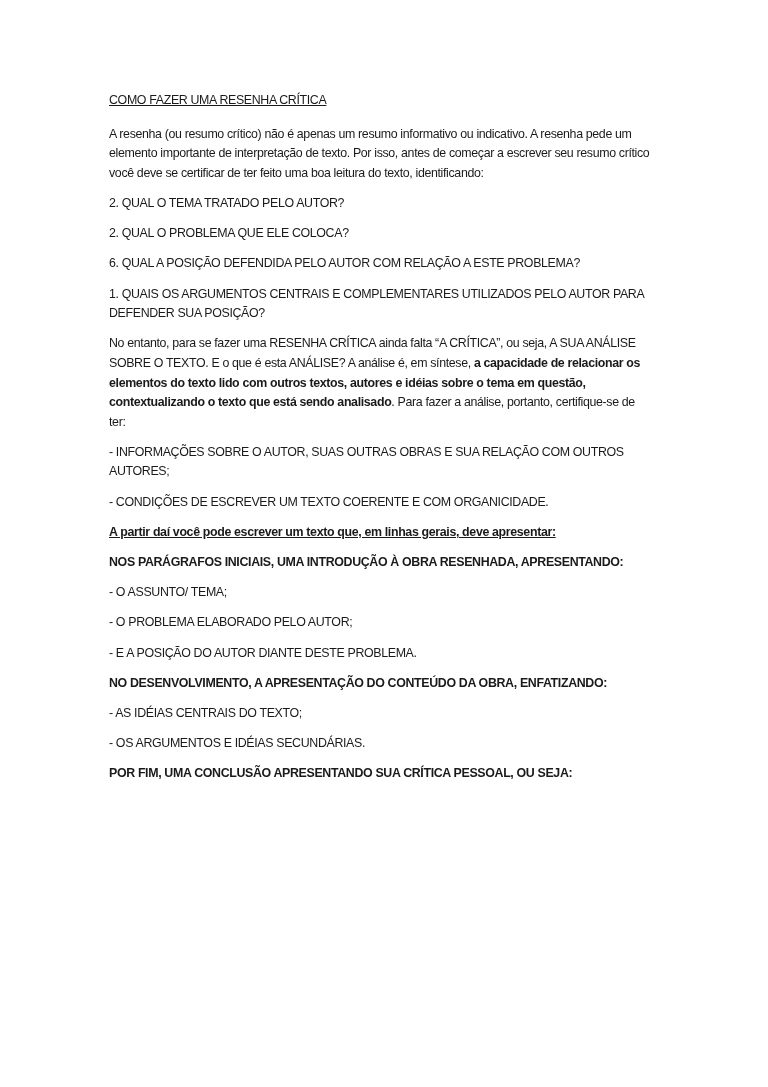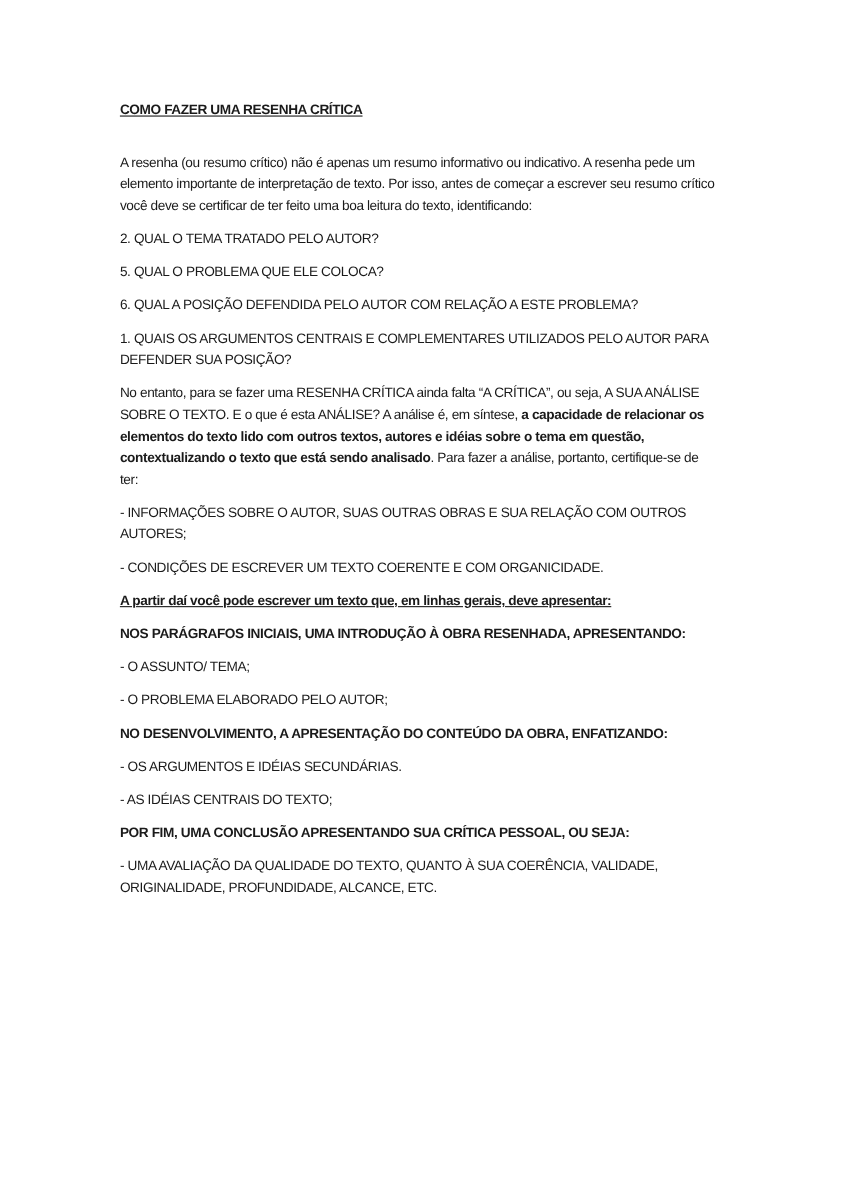--- a/index.html
+++ b/index.html
@@ -6,48 +6,48 @@
   body {
     width: 768px; height: 1087px; background: #ffffff; overflow: hidden;
     font-family: "Liberation Sans", sans-serif; color: #1a1a1a;
   }
   .page { position: relative; width: 768px; height: 1087px; }
   .content {
     position: absolute; left: 109px; top: 91px; width: 545px;
     font-size: 12.4px; line-height: 19.6px; letter-spacing: -0.35px;
   }
   .p { margin: 0 0 10.6px 0; }
-  .title { font-weight: bold; text-decoration: underline; margin-bottom: 28px; }
+  .title { font-weight: normal; text-decoration: underline; margin-bottom: 14px; }
   .b { font-weight: bold; }
   .u { text-decoration: underline; }
 </style>
 </head>
 <body>
 
 <div class="page">
   <div class="content">
     <p class="p title">COMO FAZER UMA RESENHA CRÍTICA</p>
     <p class="p">A resenha (ou resumo crítico) não é apenas um resumo informativo ou indicativo. A resenha pede um elemento importante de interpretação de texto. Por isso, antes de começar a escrever seu resumo crítico você deve se certificar de ter feito uma boa leitura do texto, identificando:</p>
 
     <p class="p">2. QUAL O TEMA TRATADO PELO AUTOR?</p>
-    <p class="p">5. QUAL O PROBLEMA QUE ELE COLOCA?</p>
+    <p class="p">2. QUAL O PROBLEMA QUE ELE COLOCA?</p>
     <p class="p">6. QUAL A POSIÇÃO DEFENDIDA PELO AUTOR COM RELAÇÃO A ESTE PROBLEMA?</p>
     <p class="p">1. QUAIS OS ARGUMENTOS CENTRAIS E COMPLEMENTARES UTILIZADOS PELO AUTOR PARA DEFENDER SUA POSIÇÃO?</p>
 
     <p class="p"><span>No entanto, para se fazer uma RESENHA CRÍTICA ainda falta “A CRÍTICA”, ou seja, A SUA ANÁLISE SOBRE O TEXTO. E o que é esta ANÁLISE? A análise é, em síntese, </span><span class="b">a capacidade de relacionar os elementos do texto lido com outros textos, autores e idéias sobre o tema em questão, contextualizando o texto que está sendo analisado</span><span>. Para fazer a análise, portanto, certifique-se de ter:</span></p>
 
     <p class="p">- INFORMAÇÕES SOBRE O AUTOR, SUAS OUTRAS OBRAS E SUA RELAÇÃO COM OUTROS AUTORES;</p>
     <p class="p">- CONDIÇÕES DE ESCREVER UM TEXTO COERENTE E COM ORGANICIDADE.</p>
 
     <p class="p b u">A partir daí você pode escrever um texto que, em linhas gerais, deve apresentar:</p>
 
     <p class="p b">NOS PARÁGRAFOS INICIAIS, UMA INTRODUÇÃO À OBRA RESENHADA, APRESENTANDO:</p>
     <p class="p">- O ASSUNTO/ TEMA;</p>
     <p class="p">- O PROBLEMA ELABORADO PELO AUTOR;</p>
+    <p class="p">- E A POSIÇÃO DO AUTOR DIANTE DESTE PROBLEMA.</p>
 
     <p class="p b">NO DESENVOLVIMENTO, A APRESENTAÇÃO DO CONTEÚDO DA OBRA, ENFATIZANDO:</p>
+    <p class="p">- AS IDÉIAS CENTRAIS DO TEXTO;</p>
     <p class="p">- OS ARGUMENTOS E IDÉIAS SECUNDÁRIAS.</p>
-    <p class="p">- AS IDÉIAS CENTRAIS DO TEXTO;</p>
 
     <p class="p b">POR FIM, UMA CONCLUSÃO APRESENTANDO SUA CRÍTICA PESSOAL, OU SEJA:</p>
-    <p class="p">- UMA AVALIAÇÃO DA QUALIDADE DO TEXTO, QUANTO À SUA COERÊNCIA, VALIDADE, ORIGINALIDADE, PROFUNDIDADE, ALCANCE, ETC.</p>
   </div>
 </div>
 
 </body></html>

